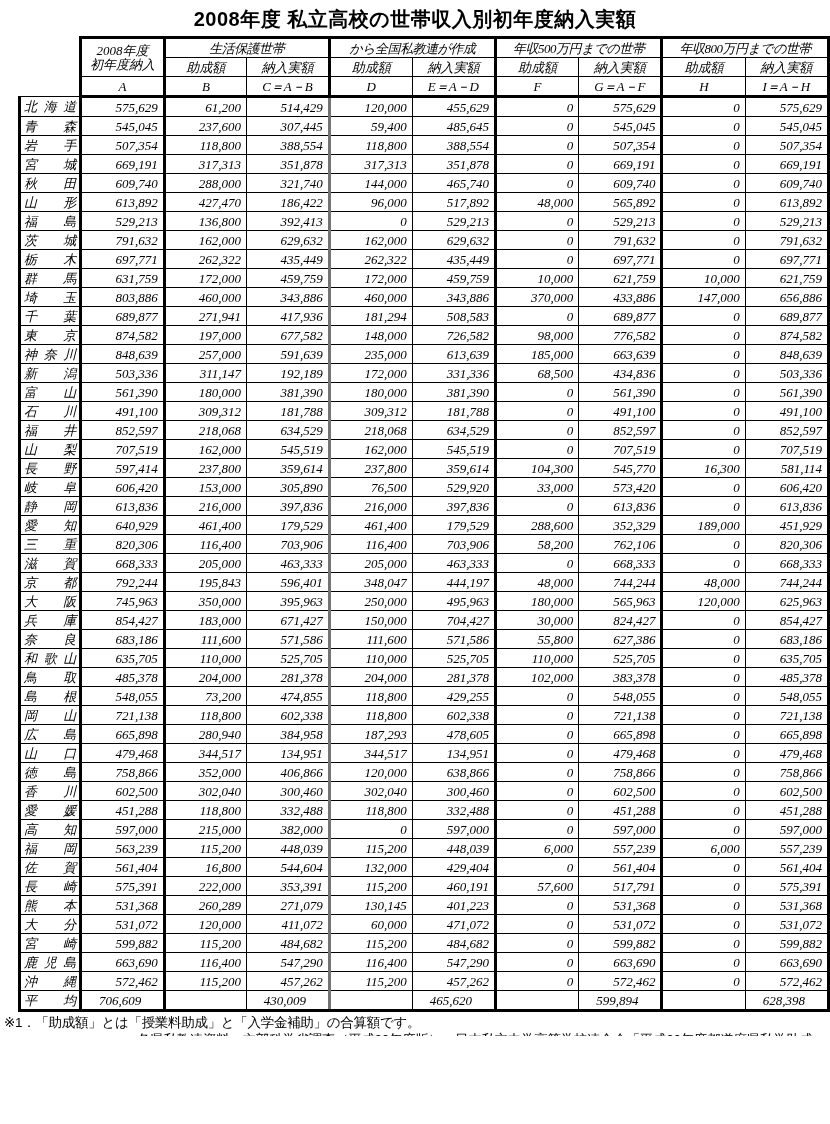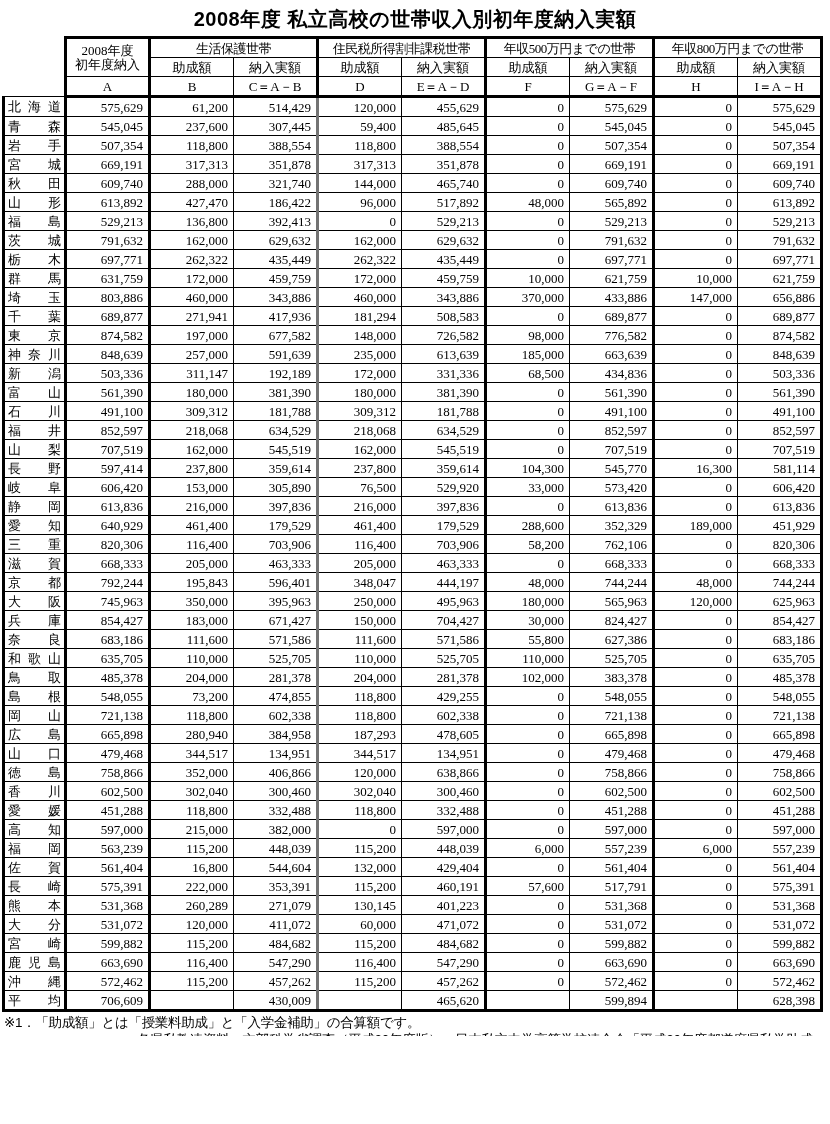--- a/index.html
+++ b/index.html
@@ -24,21 +24,22 @@
     font-weight: bold;
     font-size: 20px;
     text-align: center;
     margin: 6px 0 3px 0;
     letter-spacing: 0.5px;
     white-space: nowrap;
   }
   table.main {
     border-collapse: collapse;
     table-layout: fixed;
-    margin-left: 2px;
+    margin-left: 18px;
+    font-style: italic;
   }
   col.w-pref { width: 62px; }
   col.w-num  { width: 84px; }
 
   th, td {
     border: 1px solid #000;
     font-size: 13px;
     font-weight: normal;
     height: 18px;
     padding: 0;
@@ -71,21 +72,21 @@
   tbody td.num { text-align: right; padding-right: 5px; }
   tbody td.c0 { border-right: 3px solid #000; }
   tbody td.c1 { border-right: 1px solid #000; }
   tbody td.c2 { border-right: 3px solid #737373; }
   tbody td.c3 { border-right: 1px solid #000; }
   tbody td.c4 { border-right: 3px solid #000; }
   tbody td.c5 { border-right: 1px solid #000; }
   tbody td.c6 { border-right: 3px solid #000; }
   tbody td.c7 { border-right: 1px solid #000; }
   tbody td.c8 { border-right: 3px solid #000; }
-  tbody tr:last-child th, tbody tr:last-child td { border-bottom: 3px solid #000; }
+  tbody tr:last-child th, tbody tr:last-child td { border-bottom: 3px solid #000; text-align: center; }
 
   
   .notes {
     font-family: "Liberation Sans", "DejaVu Sans", sans-serif;
     font-size: 13.5px;
     line-height: 1.23;
     margin: 3px 2px 0 4px;
   }
   .note {
     margin: 0;
@@ -119,21 +120,21 @@
         <col class="w-num">
     </colgroup>
     <thead>
       <tr class="grp-row">
         <td class="corner" rowspan="3"></td>
         <th class="acol twolines" rowspan="2">
           <span>2008年度</span><br>
           <span>初年度納入</span>
         </th>
         <th class="grp" colspan="2">生活保護世帯</th>
-        <th class="grp" colspan="2">住民税所得割非課税世帯</th>
+        <th class="grp" colspan="2">から全国私教連が作成</th>
         <th class="grp" colspan="2">年収500万円までの世帯</th>
         <th class="grp" colspan="2">年収800万円までの世帯</th>
       </tr>
       <tr class="sub-row">
         <th class="sub-l">助成額</th>
         <th class="sub-r">納入実額</th>
         <th class="sub-l">助成額</th>
         <th class="sub-r">納入実額</th>
         <th class="sub-l">助成額</th>
         <th class="sub-r">納入実額</th>

